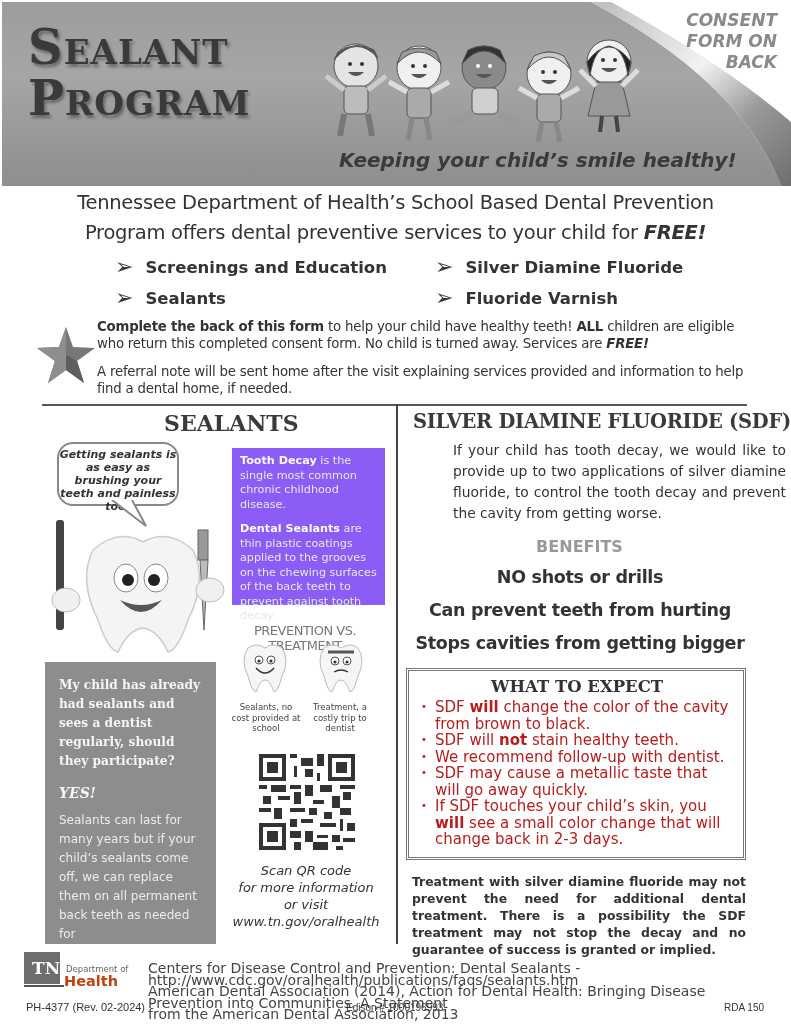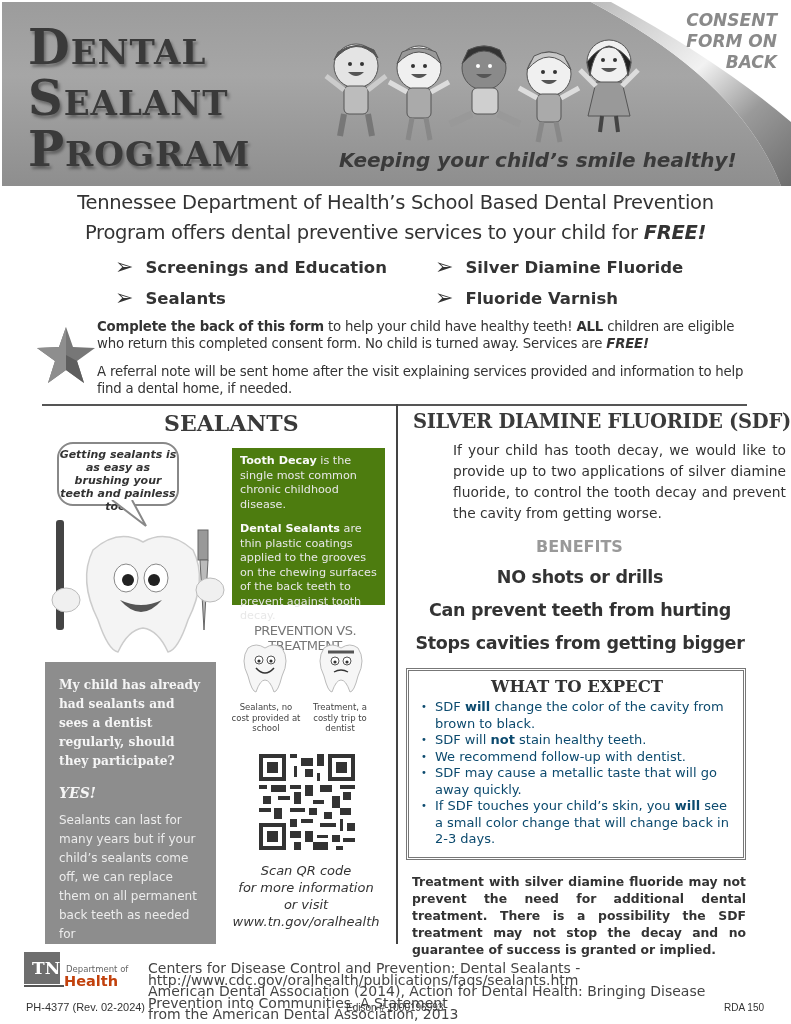--- a/index.html
+++ b/index.html
@@ -73,21 +73,21 @@
     position: absolute; left: 57px; top: 442px; width: 122px; height: 64px;
     border: 2px solid #888; border-radius: 16px; background: #fff;
     text-align: center; font-style: italic; font-weight: bold; font-size: 11px; line-height: 13px;
     padding-top: 4px; color: #333;
   }
   .bubble-tail { position: absolute; left: 110px; top: 500px; width: 40px; height: 28px; }
   .tooth-mascot { position: absolute; left: 48px; top: 520px; width: 180px; height: 135px; }
 
   .decay-box {
     position: absolute; left: 232px; top: 448px; width: 153px; height: 157px;
-    background: #4d7c0f; color: #e8e8e8; padding: 6px 6px 0 8px;
+    background: #8b5cf6; color: #e8e8e8; padding: 6px 6px 0 8px;
     font-size: 11.2px; line-height: 14.5px;
   }
   .decay-box b { color: #fafafa; font-weight: bold; }
   .decay-box p { margin-bottom: 10px; }
 
   .pvt-title {
     position: absolute; left: 221px; top: 623px; width: 168px; text-align: center;
     font-size: 13px; color: #777; letter-spacing: -0.5px;
   }
   .pvt-tooth { position: absolute; width: 50px; height: 52px; }
@@ -129,21 +129,21 @@
   }
 
   .expect-box {
     position: absolute; left: 406px; top: 668px; width: 340px; height: 192px;
     border: 3px double #777; padding: 6px 10px 0 12px;
   }
   .expect-title {
     text-align: center; font-family: "DejaVu Serif", serif; font-weight: bold; font-size: 16.5px; color: #333;
     margin-bottom: 3px;
   }
-  .expect-list { list-style: none; font-size: 13px; line-height: 16.5px; color: #0c4a6e; }
+  .expect-list { list-style: none; font-size: 15px; line-height: 16.5px; color: #b91c1c; }
   .expect-list li { position: relative; padding-left: 14px; }
   .expect-list li::before { content: "•"; position: absolute; left: 0; top: 0; font-size: 10px; }
 
   .disclaimer {
     position: absolute; left: 412px; top: 873px; width: 334px;
     font-weight: bold; font-size: 12.4px; line-height: 17px; color: #333; text-align: justify;
   }
 
   
   .tn-logo { position: absolute; left: 24px; top: 952px; width: 104px; height: 36px; }
@@ -159,21 +159,20 @@
   }
   .form-id { position: absolute; left: 26px; top: 1001px; font-family: "Liberation Sans", sans-serif; font-size: 11px; color: #333; }
   .edison { position: absolute; left: 346px; top: 1002px; font-family: "Liberation Sans", sans-serif; font-size: 10px; color: #333; }
   .rda { position: absolute; left: 724px; top: 1002px; font-family: "Liberation Sans", sans-serif; font-size: 10px; color: #333; }
 </style>
 </head>
 <body>
 
 <div class="banner">
   <div class="banner-title">
-    <div><span class="cap">D</span><span>ENTAL</span></div>
     <div><span class="cap">S</span><span>EALANT</span></div>
     <div><span class="cap">P</span><span>ROGRAM</span></div>
   </div>
 
   <svg class="kids" viewBox="0 0 320 120">
     <g fill="#d8d8d8" stroke="#555" stroke-width="1">
 
       <circle cx="32" cy="38" r="22" fill="#e4e4e4"></circle>
         <path d="M10 32 Q32 6 54 30 L50 22 Q32 12 14 24 Z" fill="#555"></path>
       <rect x="20" y="58" width="24" height="28" rx="5" fill="#bcbcbc"></rect>

